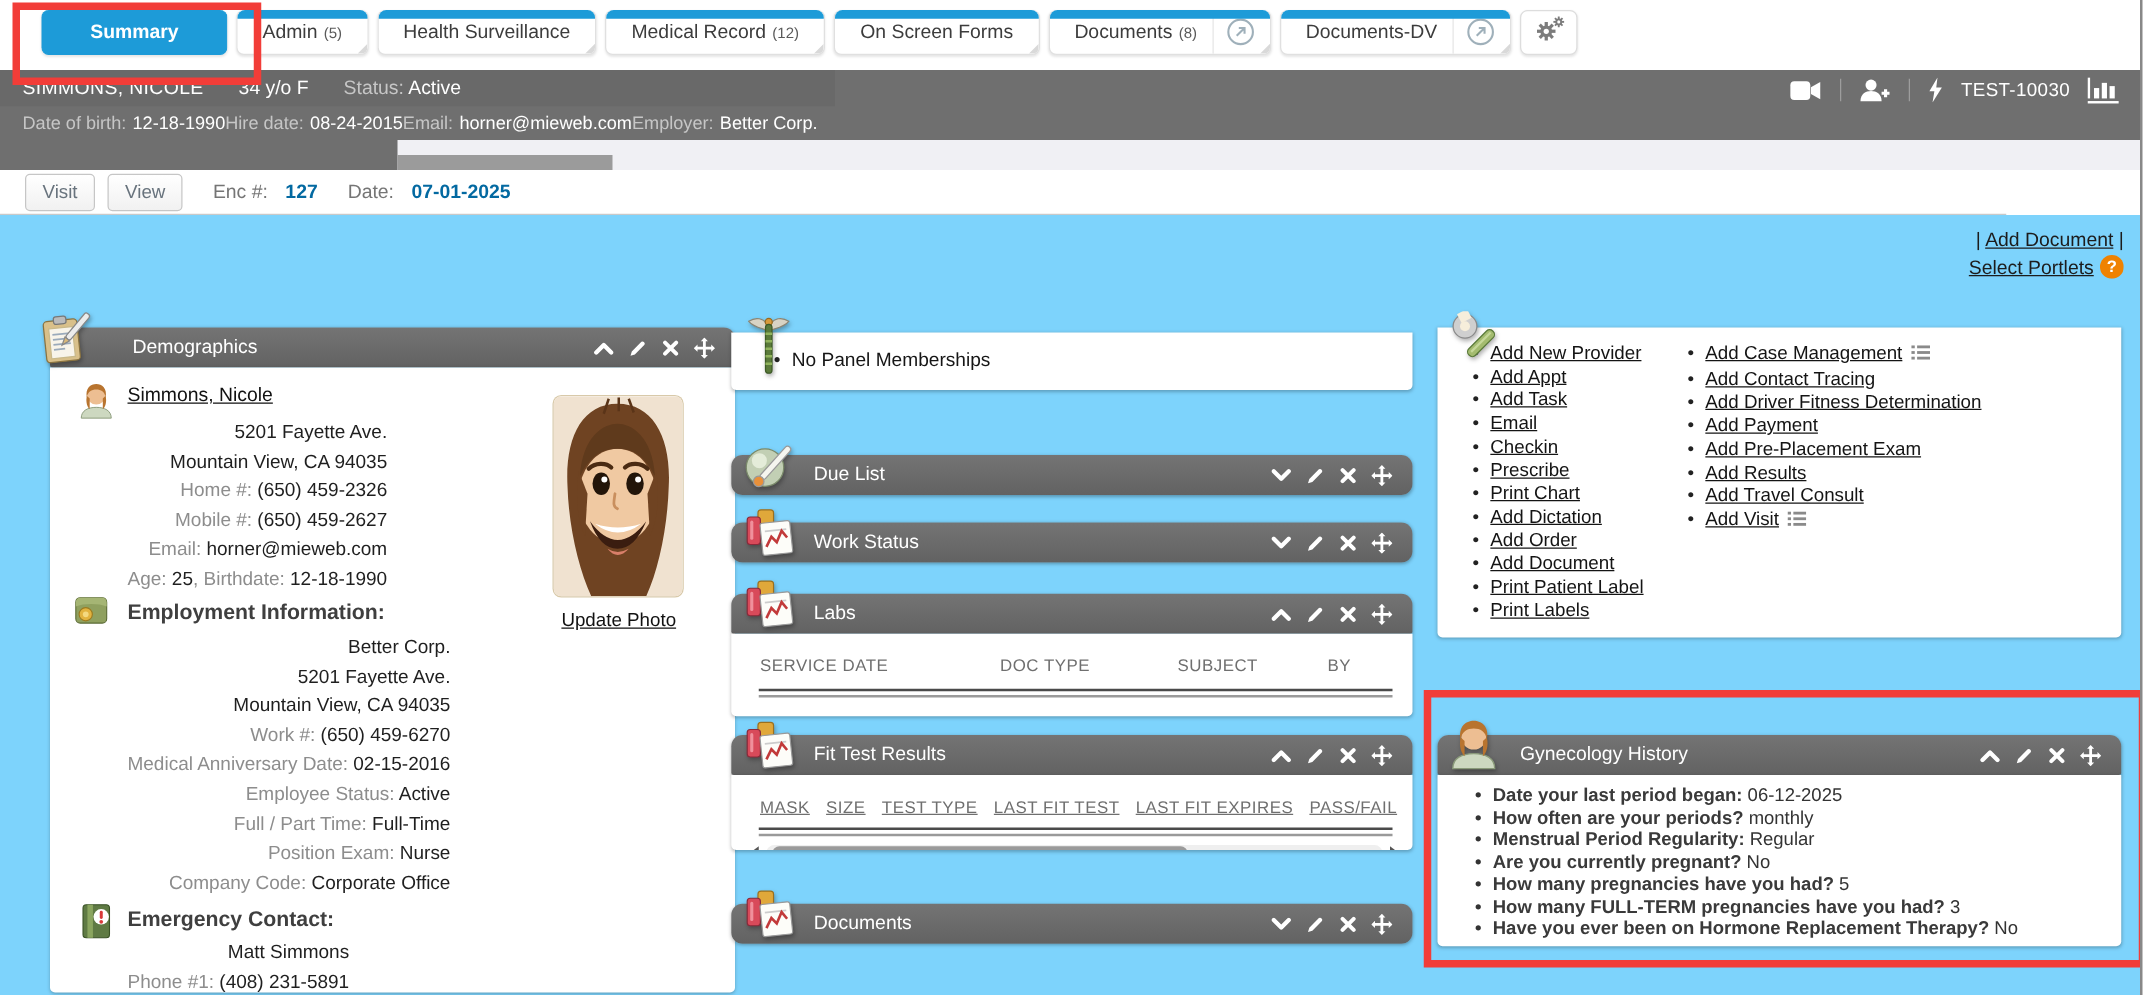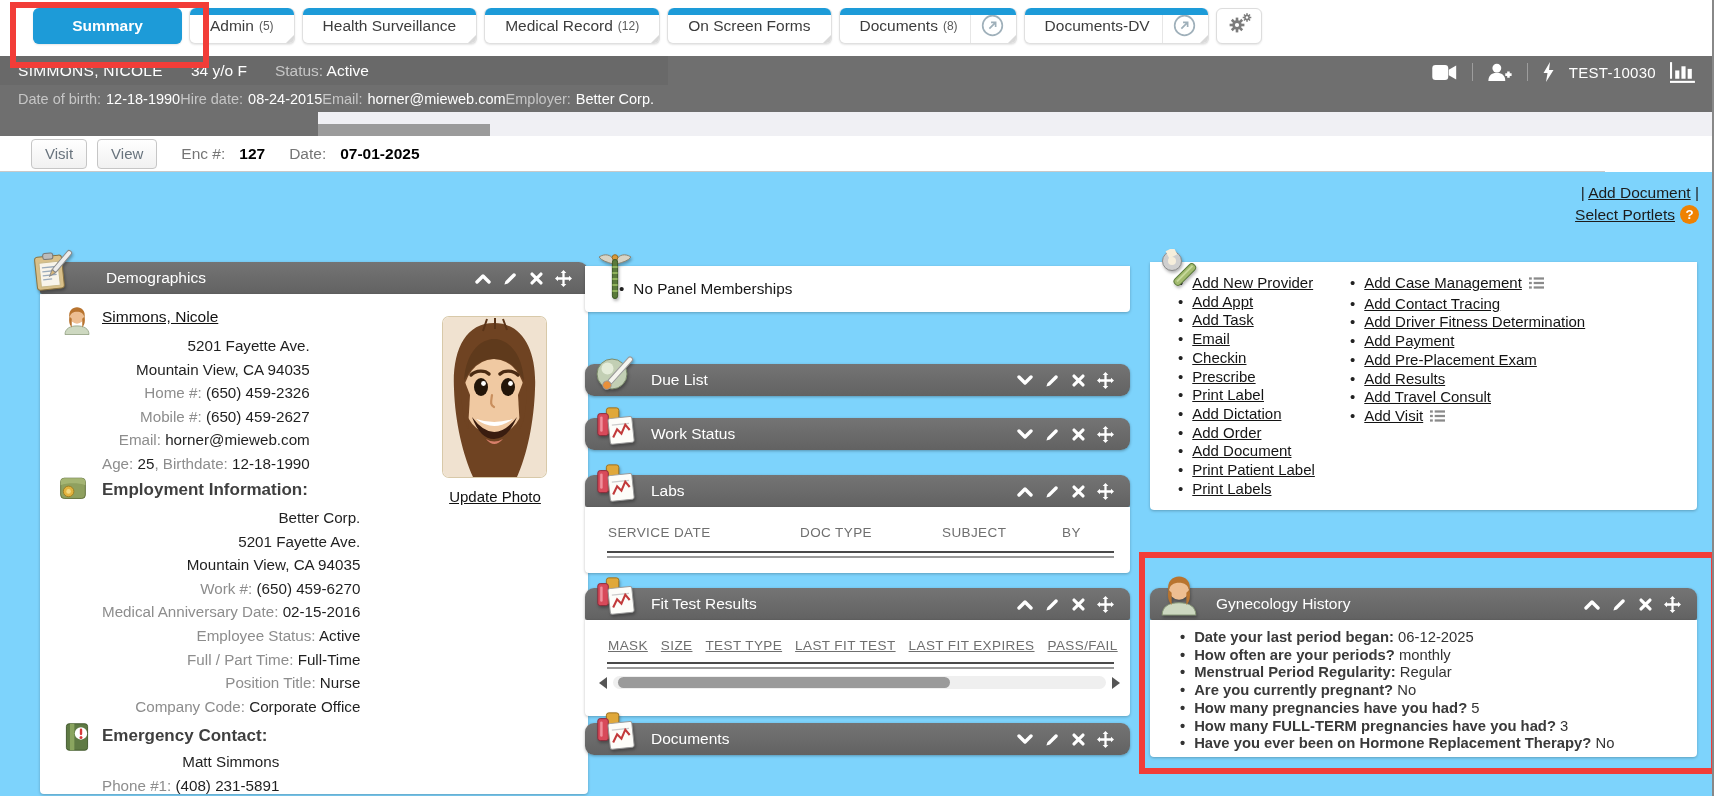--- a/index.html
+++ b/index.html
@@ -36,25 +36,25 @@
   .bicon{display:flex;align-items:center;cursor:pointer;}
   .chart-id{font-size:15px;letter-spacing:.3px;}
 
   
   .strip{position:absolute;left:0;top:112px;width:1713px;height:24px;background:#f0f0f4;}
   .strip .s1{position:absolute;left:0;top:0;width:318px;height:24px;background:#6f6f6f;}
   .strip .s2{position:absolute;left:318px;bottom:0;width:172px;height:12px;background:#9b9b9b;}
 
   
   .toolbar{position:absolute;left:0;top:136px;width:1605px;height:36px;background:#fff;border-bottom:1px solid #c9c9c9;
-       display:flex;align-items:center;padding-left:31px;box-sizing:border-box;gap:10px;}
+       display:flex;align-items:center;padding-left:20px;box-sizing:border-box;gap:10px;}
   .btn{height:28px;padding:0 13px;border:1px solid #c6c6c6;border-radius:4px;background:linear-gradient(#fff,#f1f1f1);
        color:#68737d;font-size:15px;display:flex;align-items:center;cursor:pointer;}
   .tb-label{color:#757575;font-size:15.5px;margin-left:14px;}
-  .tb-value{color:#000000;font-size:15.5px;font-weight:bold;margin-left:4px;}
+  .tb-value{color:#0369a1;font-size:15.5px;font-weight:bold;margin-left:4px;}
 
   
   .content{position:absolute;left:0;top:172px;width:1713px;height:624px;background:#7dd3fc;}
   .pactions{position:absolute;right:14px;top:10px;text-align:right;font-size:15.5px;color:#1c1c1c;line-height:22px;z-index:4;}
   .pactions a{color:#1c1c1c;text-decoration:underline;cursor:pointer;}
   .pactions .help{display:inline-block;vertical-align:-4px;margin-left:5px;cursor:pointer;}
 
   
   .portlet{position:absolute;}
   .p-head{position:relative;height:32px;background:linear-gradient(#747474,#626262);border-radius:9px 9px 2px 2px;
@@ -363,21 +363,21 @@
           </span>
         <div class="sec-title" style="top:186px;">Employment Information:</div>
         <div class="lines" style="left:62px;top:212px;">
             <div class="info-line"><span>Better Corp.</span></div>
             <div class="info-line"><span>5201 Fayette Ave.</span></div>
             <div class="info-line"><span>Mountain View, CA 94035</span></div>
             <div class="info-line"><span class="muted">Work #:</span><span> (650) 459-6270</span></div>
             <div class="info-line"><span class="muted">Medical Anniversary Date:</span><span> 02-15-2016</span></div>
             <div class="info-line"><span class="muted">Employee Status:</span><span> Active</span></div>
             <div class="info-line"><span class="muted">Full / Part Time:</span><span> Full-Time</span></div>
-            <div class="info-line"><span class="muted">Position Title:</span><span> Nurse</span></div>
+            <div class="info-line"><span class="muted">Position Exam:</span><span> Nurse</span></div>
             <div class="info-line"><span class="muted">Company Code:</span><span> Corporate Office</span></div>
           </div>
 
         <span class="mini" style="left:22px;top:428px;">
             <svg width="28" height="32" viewBox="0 0 30 34">
               <rect x="3" y="2" width="24" height="30" rx="3" fill="#5f7a44" stroke="#3a5226"></rect>
               <rect x="7" y="2" width="5" height="30" fill="#8aa55f"></rect>
               <circle cx="19.5" cy="13" r="7" fill="#fff"></circle>
               <rect x="18.2" y="7.5" width="2.7" height="7.5" rx="1.3" fill="#d83a3a"></rect>
               <circle cx="19.5" cy="17.5" r="1.7" fill="#d83a3a"></circle>
@@ -568,21 +568,21 @@
                 <path d="M2.2 2.2 L11.8 11.8 M11.8 2.2 L2.2 11.8" stroke="#fff" stroke-width="3.4" stroke-linecap="round"></path>
               </svg>
             </span>
           <span class="hicn">
               <svg width="17" height="17" viewBox="0 0 18 18">
                 <path d="M9 0 L12 3.2 H10.2 V7.8 H14.8 V6 L18 9 L14.8 12 V10.2 H10.2 V14.8 H12 L9 18 L6 14.8 H7.8 V10.2 H3.2 V12 L0 9 L3.2 6 V7.8 H7.8 V3.2 H6 Z" fill="#fff"></path>
               </svg>
             </span>
         </span>
       </div>
-      <div class="p-body" style="height:96px;">
+      <div class="p-body" style="height:60px;">
         <div class="cols cols-fit">
             <span class="col">MASK</span>
             <span class="col">SIZE</span>
             <span class="col">TEST TYPE</span>
             <span class="col">LAST FIT TEST</span>
             <span class="col">LAST FIT EXPIRES</span>
             <span class="col">PASS/FAIL</span>
           </div>
         <div class="dbl" style="top:42px;"></div>
         <div class="hscroll">
@@ -648,21 +648,21 @@
           </svg>
         </span>
       <div class="p-body" style="height:248px;">
         <ul class="blist" style="left:28px;top:12px;">
             <li><a href="#">Add New Provider</a></li>
             <li><a href="#">Add Appt</a></li>
             <li><a href="#">Add Task</a></li>
             <li><a href="#">Email</a></li>
             <li><a href="#">Checkin</a></li>
             <li><a href="#">Prescribe</a></li>
-            <li><a href="#">Print Label</a></li>
+            <li><a href="#">Print Chart</a></li>
             <li><a href="#">Add Dictation</a></li>
             <li><a href="#">Add Order</a></li>
             <li><a href="#">Add Document</a></li>
             <li><a href="#">Print Patient Label</a></li>
             <li><a href="#">Print Labels</a></li>
           </ul>
         <ul class="blist" style="left:200px;top:12px;">
             <li><a href="#">Add Case Management</a><span class="list-ic"><svg width="15" height="14" viewBox="0 0 16 14">
                   <g fill="#8a8a8a">
                     <rect x="0" y="1" width="3" height="2.4"></rect>

